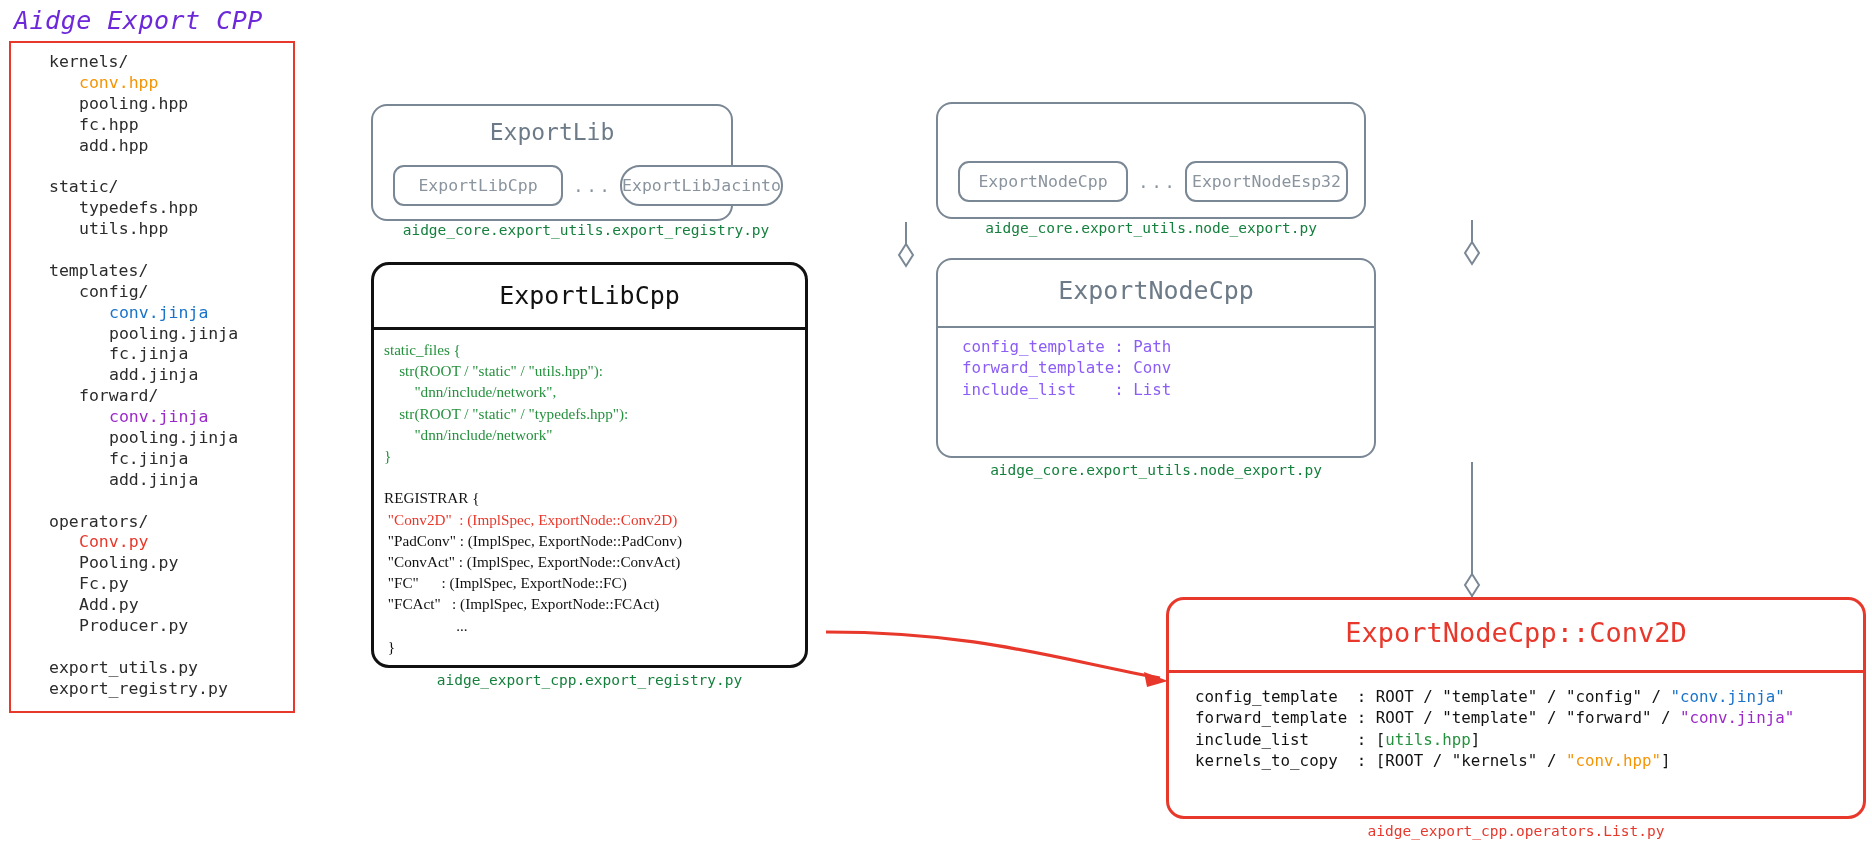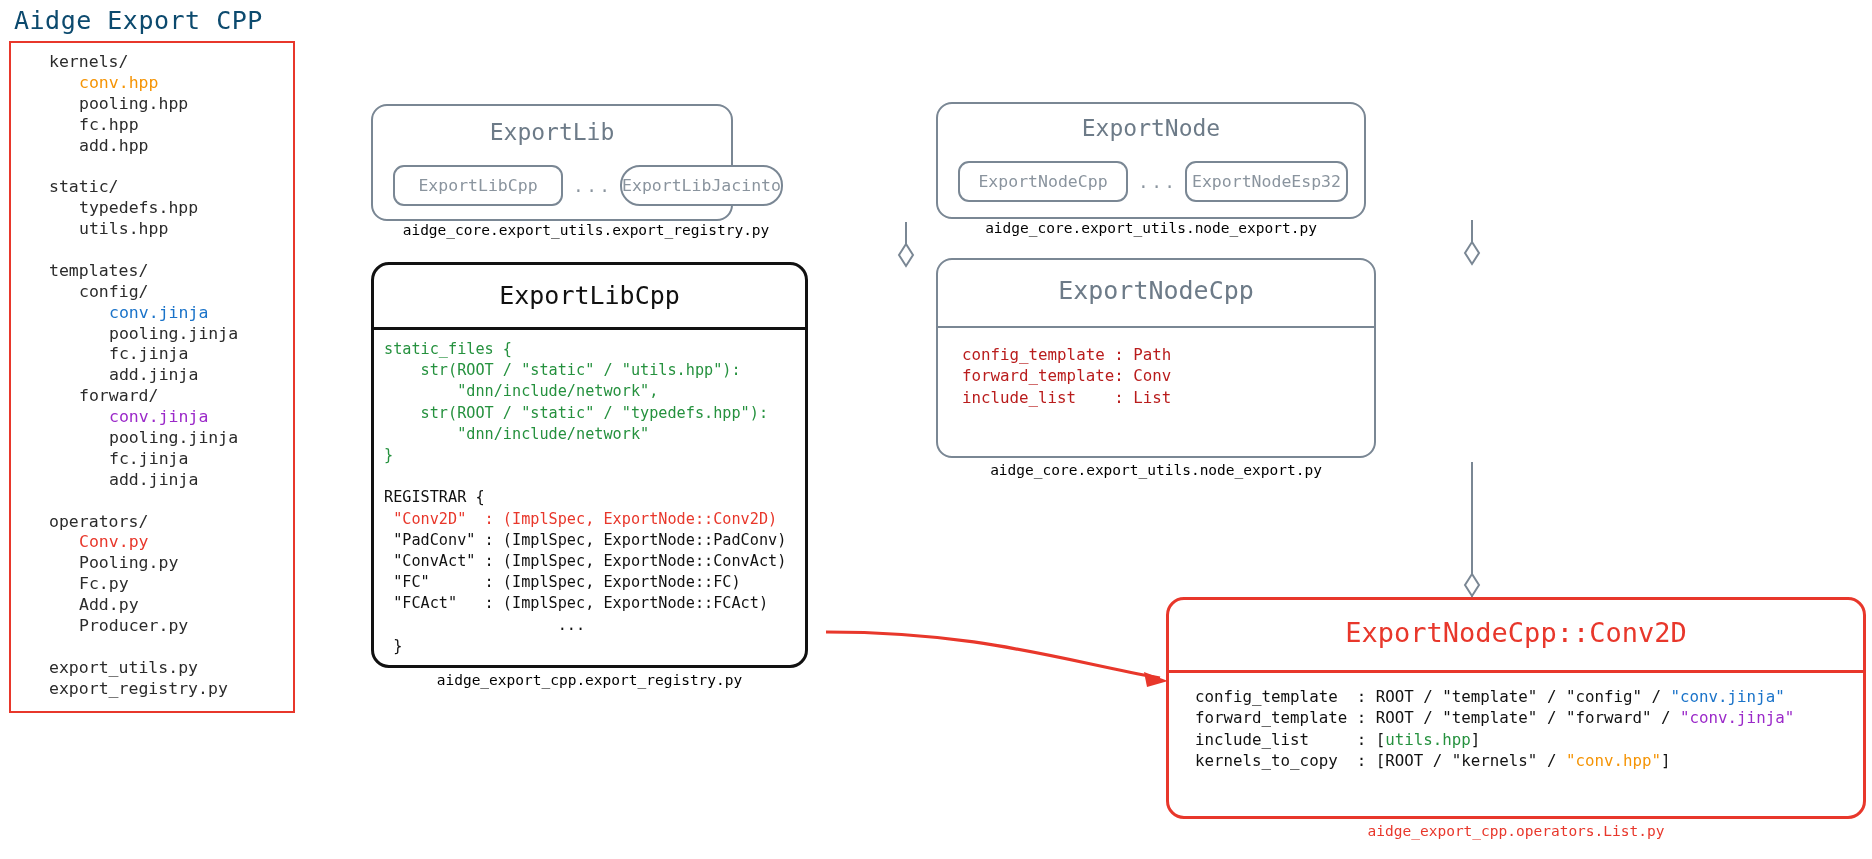--- a/index.html
+++ b/index.html
@@ -5,22 +5,23 @@
   html,body{margin:0;padding:0;background:#ffffff;}
   body{
     width:1872px;height:859px;position:relative;overflow:hidden;
     font-family:"DejaVu Sans Mono","Liberation Mono",monospace;
     -webkit-font-smoothing:antialiased;
   }
   .abs{position:absolute;}
 
   
   #page-title{
-    left:14px;top:6px;font-size:25px;color:#0c4a6e;letter-spacing:0.5px;
+    left:14px;top:6px;font-size:25px;color:#6d28d9;letter-spacing:0.5px;
     white-space:pre;
+    font-style:italic;
   }
 
   
   #filetree-panel{
     left:9px;top:41px;width:286px;height:672px;
     border:2.5px solid #E8372B;background:#fff;box-sizing:border-box;
   }
   #filetree-list{
     position:absolute;left:22px;top:9px;right:4px;
     font-size:16.5px;line-height:20.9px;color:#2b2b2b;white-space:pre;margin-left:16px;
@@ -42,21 +43,21 @@
   .card-hr{
     position:absolute;left:0;right:0;height:0;border-top:2px solid #7a8794;
   }
   .pill{
     box-sizing:border-box;border:2px solid #7a8794;border-radius:11px;
     background:#fff;color:#8a949e;display:flex;align-items:center;
     justify-content:center;white-space:pre;
   }
   .dots{color:#8a949e;letter-spacing:3px;white-space:pre;}
   .caption{
-    color:#000000;font-size:14.5px;text-align:center;white-space:pre;
+    color:#15803d;font-size:14.5px;text-align:center;white-space:pre;
   }
   .caption-red{color:#E8372B;}
 
   
   #exportlib-card{left:371px;top:104px;width:362px;height:117px;}
   #exportlib-title{position:absolute;left:0;right:0;top:13px;font-size:23px;}
   #exportlib-pill-cpp{position:absolute;left:20px;top:59px;width:170px;height:41px;font-size:16.5px;}
   #exportlib-dots{position:absolute;left:197px;top:70px;width:46px;text-align:center;font-size:17px;}
   #exportlib-pill-jacinto{position:absolute;left:247px;top:59px;width:163px;height:41px;font-size:16.5px;border-radius:20px;}
   #exportlib-caption{left:371px;top:222px;width:430px;}
@@ -71,31 +72,31 @@
 
   
   #exportlibcpp-card{
     left:371px;top:262px;width:437px;height:406px;
     border:3px solid #111;border-radius:18px;
   }
   #exportlibcpp-title{position:absolute;left:0;right:0;top:16px;font-size:25px;color:#111;}
   #exportlibcpp-hr{top:62px;border-top:3px solid #111;}
   #exportlibcpp-code{
     position:absolute;left:10px;top:74px;right:6px;
-    font-size:15.2px;line-height:21.2px;white-space:pre;color:#111;
+    font-size:15.2px;line-height:21.2px;white-space:pre;color:#111;font-family:Liberation Serif, serif;
   }
   #exportlibcpp-caption{left:371px;top:672px;width:437px;}
 
   
   #exportnodecpp-card{left:936px;top:258px;width:440px;height:200px;}
   #exportnodecpp-title{position:absolute;left:0;right:0;top:16px;font-size:25px;}
   #exportnodecpp-hr{top:66px;}
   #exportnodecpp-attrs{
-    position:absolute;left:24px;top:84px;right:6px;
-    font-size:15.8px;line-height:21.4px;white-space:pre;color:#b91c1c;
+    position:absolute;left:24px;top:76px;right:6px;
+    font-size:15.8px;line-height:21.4px;white-space:pre;color:#8b5cf6;
   }
   #exportnodecpp-caption{left:936px;top:462px;width:440px;}
 
   
   #conv2d-card{
     left:1166px;top:597px;width:700px;height:222px;
     border:3px solid #E8372B;border-radius:18px;
   }
   #conv2d-title{position:absolute;left:0;right:0;top:17px;font-size:27px;color:#E8372B;}
   #conv2d-hr{top:70px;border-top:3px solid #E8372B;}
@@ -120,21 +121,20 @@
 
 <div class="abs card" id="exportlib-card">
   <div class="card-title" id="exportlib-title">ExportLib</div>
   <div class="pill" id="exportlib-pill-cpp">ExportLibCpp</div>
   <div class="dots" id="exportlib-dots">...</div>
   <div class="pill" id="exportlib-pill-jacinto">ExportLibJacinto</div>
 </div>
 <div class="abs caption" id="exportlib-caption">aidge_core.export_utils.export_registry.py</div>
 
 <div class="abs card" id="exportnode-card">
-  <div class="card-title" id="exportnode-title">ExportNode</div>
   <div class="pill" id="exportnode-pill-cpp">ExportNodeCpp</div>
   <div class="dots" id="exportnode-dots">...</div>
   <div class="pill" id="exportnode-pill-esp32">ExportNodeEsp32</div>
 </div>
 <div class="abs caption" id="exportnode-caption">aidge_core.export_utils.node_export.py</div>
 
 <div class="abs card" id="exportlibcpp-card">
   <div class="card-title" id="exportlibcpp-title">ExportLibCpp</div>
   <div class="card-hr" id="exportlibcpp-hr"></div>
   <div id="exportlibcpp-code"><div><span style="color: rgb(37, 145, 62);">static_files {</span></div><div><span style="color: rgb(37, 145, 62);">    str(ROOT / "static" / "utils.hpp"):</span></div><div><span style="color: rgb(37, 145, 62);">        "dnn/include/network",</span></div><div><span style="color: rgb(37, 145, 62);">    str(ROOT / "static" / "typedefs.hpp"):</span></div><div><span style="color: rgb(37, 145, 62);">        "dnn/include/network"</span></div><div><span style="color: rgb(37, 145, 62);">}</span></div><div>&nbsp;</div><div><span style="color: rgb(17, 17, 17);">REGISTRAR {</span></div><div><span style="color: rgb(232, 55, 43);"> "Conv2D"  : (ImplSpec, ExportNode::Conv2D)</span></div><div><span style="color: rgb(17, 17, 17);"> "PadConv" : (ImplSpec, ExportNode::PadConv)</span></div><div><span style="color: rgb(17, 17, 17);"> "ConvAct" : (ImplSpec, ExportNode::ConvAct)</span></div><div><span style="color: rgb(17, 17, 17);"> "FC"      : (ImplSpec, ExportNode::FC)</span></div><div><span style="color: rgb(17, 17, 17);"> "FCAct"   : (ImplSpec, ExportNode::FCAct)</span></div><div><span style="color: rgb(17, 17, 17);">                   ...</span></div><div><span style="color: rgb(17, 17, 17);"> }</span></div></div>

